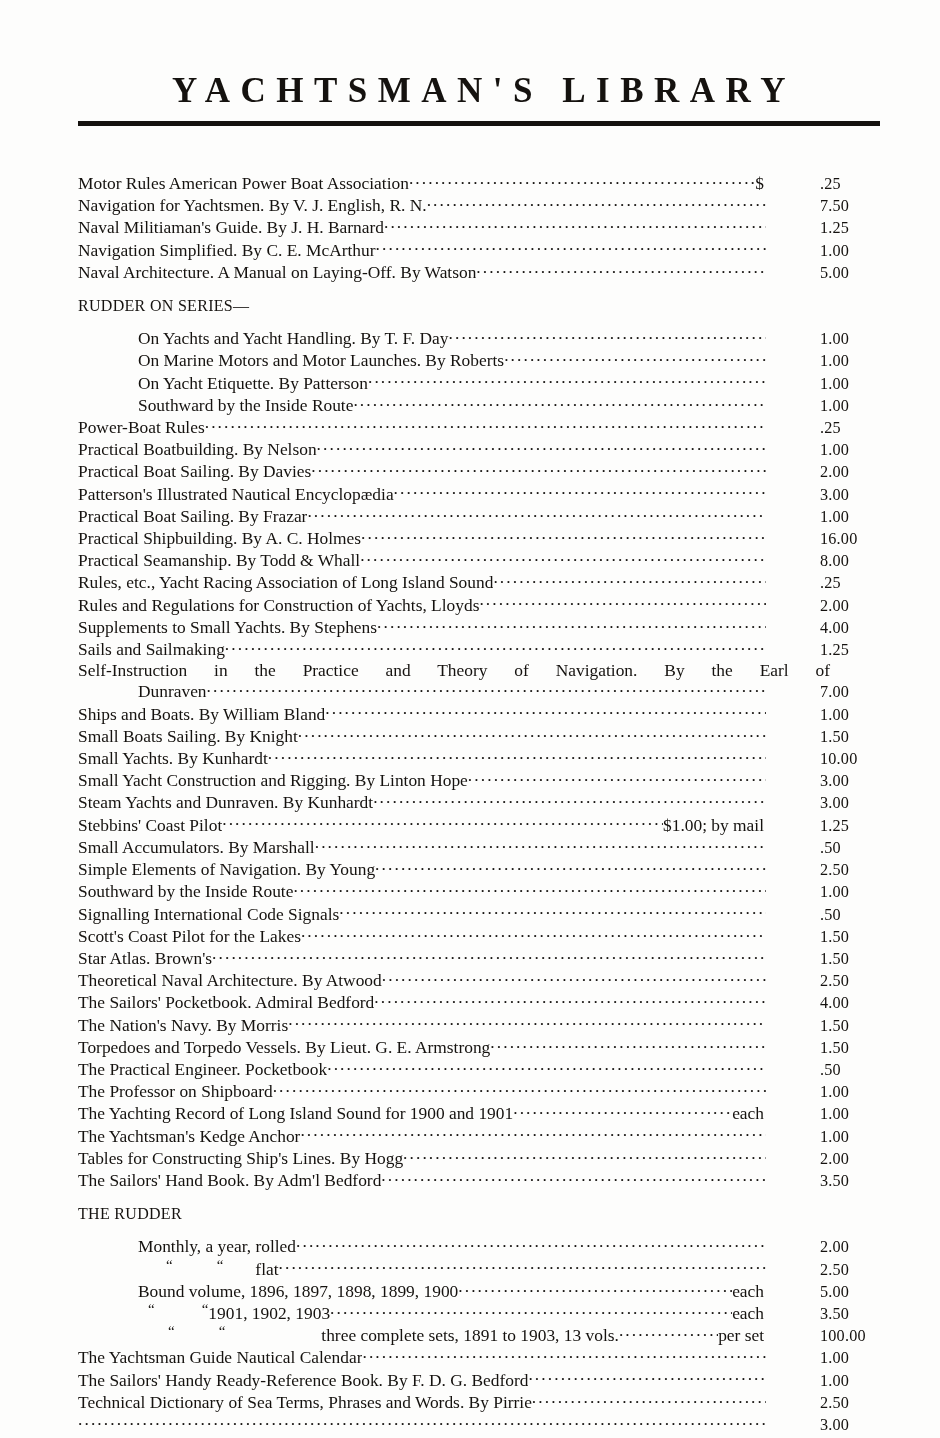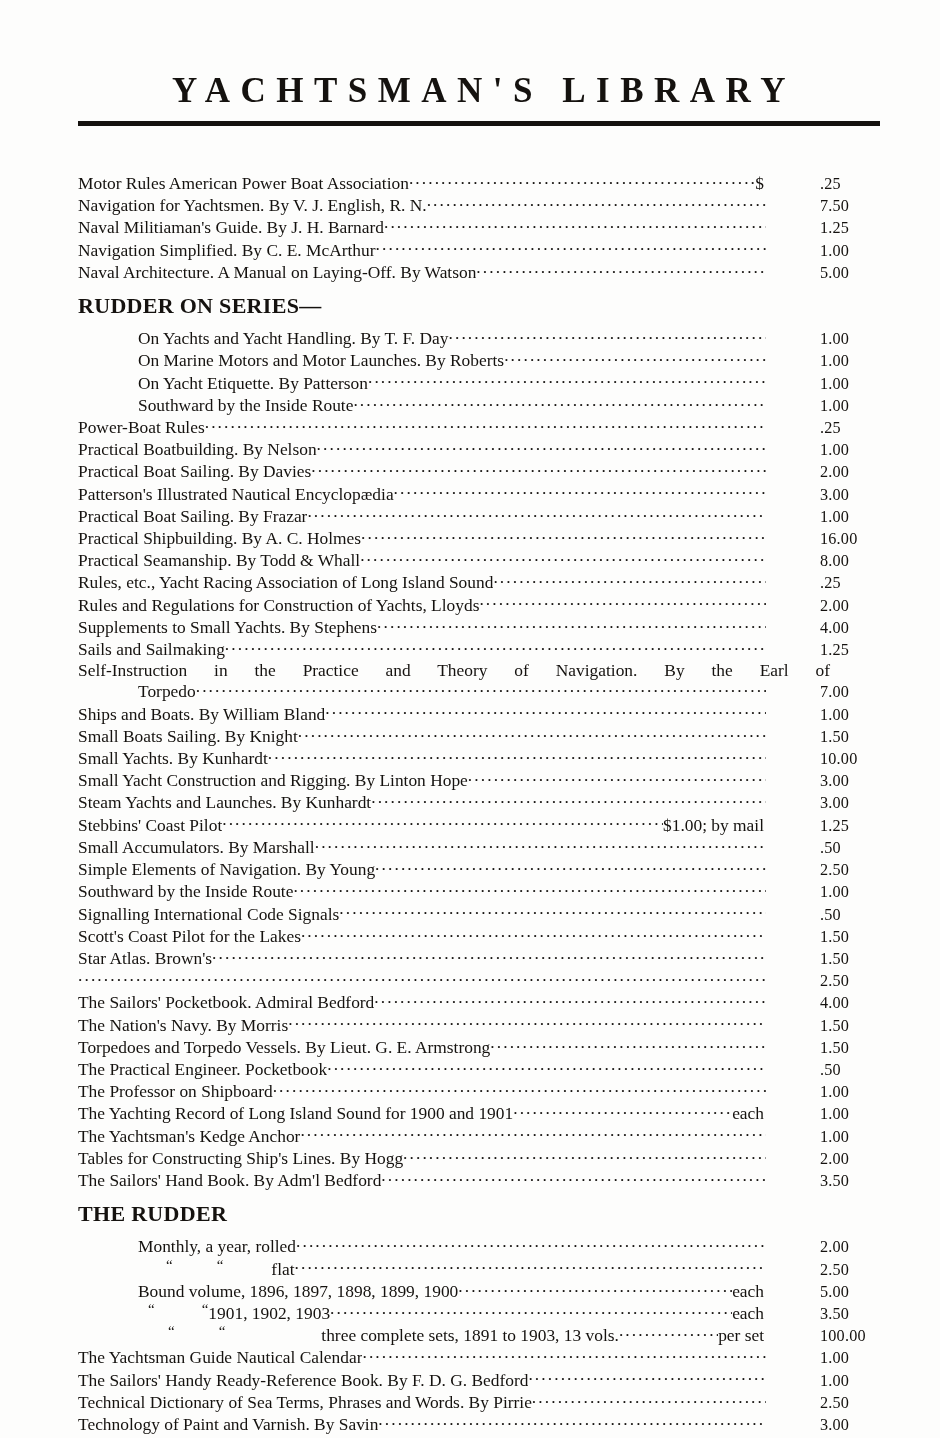--- a/index.html
+++ b/index.html
@@ -51,26 +51,25 @@
   .content {
     position: absolute;
     left: 78px;
     top: 172px;
     width: 802px;
     font-size: 17.4px;
     line-height: 20.2px;
   }
 
   .section-head {
-    font-size: 22px;
+    font-size: 16px;
     line-height: 20.2px;
     letter-spacing: 0.3px;
     margin-top: 13px;
     margin-bottom: 11px;
-    font-weight: bold;
   }
 
   
   .row {
     display: flex;
     align-items: baseline;
     width: 802px;
     line-height: 20.2px;
     white-space: nowrap;
     font-family: Liberation Serif, serif;
@@ -132,21 +131,21 @@
     position: relative;
     top: -5px;
     font-size: 15px;
   }
   .d-a { margin-left: 88px; }
   .d-b { margin-left: 44px; }
   .d-c { margin-left: 70px; }
   .d-d { margin-left: 47px; }
   .d-e { margin-left: 90px; }
   .d-f { margin-left: 44px; }
-  .lbl-after { margin-left: 48px; }
+  .lbl-after { margin-left: 32px; }
   .lbl-after2 { }
   .lbl-after3 { margin-left: 96px; }
 </style>
 </head>
 <body>
 
 <div class="page">
 
   <div class="masthead">
     <div class="masthead-title">YACHTSMAN'S LIBRARY</div>
@@ -260,21 +259,21 @@
       <div class="row">
         <span class="title">Sails  and  Sailmaking</span>
         <span class="leader"></span>
         <span class="price">1.25</span>
       </div>
     </div>
 
     <div>
       <div class="row-just">Self-Instruction in the Practice and Theory of Navigation.  By the Earl of</div>
       <div class="row row-cont">
-        <span class="title">Torpedo</span>
+        <span class="title">Dunraven</span>
         <span class="leader"></span>
         <span class="price">7.00</span>
       </div>
     </div>
 
     <div>
       <div class="row">
         <span class="title">Ships and Boats.  By William Bland</span>
         <span class="leader"></span>
         <span class="price">1.00</span>
@@ -288,21 +287,21 @@
         <span class="title">Small Yachts.  By Kunhardt</span>
         <span class="leader"></span>
         <span class="price">10.00</span>
       </div>
       <div class="row">
         <span class="title">Small Yacht Construction and Rigging.  By Linton Hope</span>
         <span class="leader"></span>
         <span class="price">3.00</span>
       </div>
       <div class="row">
-        <span class="title">Steam Yachts and Launches.  By Kunhardt</span>
+        <span class="title">Steam Yachts and Dunraven.  By Kunhardt</span>
         <span class="leader"></span>
         <span class="price">3.00</span>
       </div>
       <div class="row">
         <span class="title">Stebbins' Coast Pilot</span>
         <span class="leader"></span>
         <span class="note">$1.00; by mail</span>
         <span class="price">1.25</span>
       </div>
       <div class="row">
@@ -329,20 +328,21 @@
         <span class="title">Scott's Coast Pilot for the Lakes</span>
         <span class="leader"></span>
         <span class="price">1.50</span>
       </div>
       <div class="row">
         <span class="title">Star Atlas.  Brown's</span>
         <span class="leader"></span>
         <span class="price">1.50</span>
       </div>
       <div class="row">
+        <span class="title">Theoretical Naval Architecture.  By Atwood</span>
         <span class="leader"></span>
         <span class="price">2.50</span>
       </div>
       <div class="row">
         <span class="title">The Sailors' Pocketbook.  Admiral Bedford</span>
         <span class="leader"></span>
         <span class="price">4.00</span>
       </div>
       <div class="row">
         <span class="title">The  Nation's Navy.   By Morris</span>
@@ -432,20 +432,19 @@
         <span class="title">The Sailors' Handy Ready-Reference Book.  By F. D. G. Bedford</span>
         <span class="leader"></span>
         <span class="price">1.00</span>
       </div>
       <div class="row">
         <span class="title">Technical Dictionary of Sea Terms, Phrases and Words.  By Pirrie</span>
         <span class="leader"></span>
         <span class="price">2.50</span>
       </div>
       <div class="row">
-        <span class="title">Technology of Paint and Varnish.  By Savin</span>
         <span class="leader"></span>
         <span class="price">3.00</span>
       </div>
     </div>
 
   </div>
 </div>
 
 </body></html>

